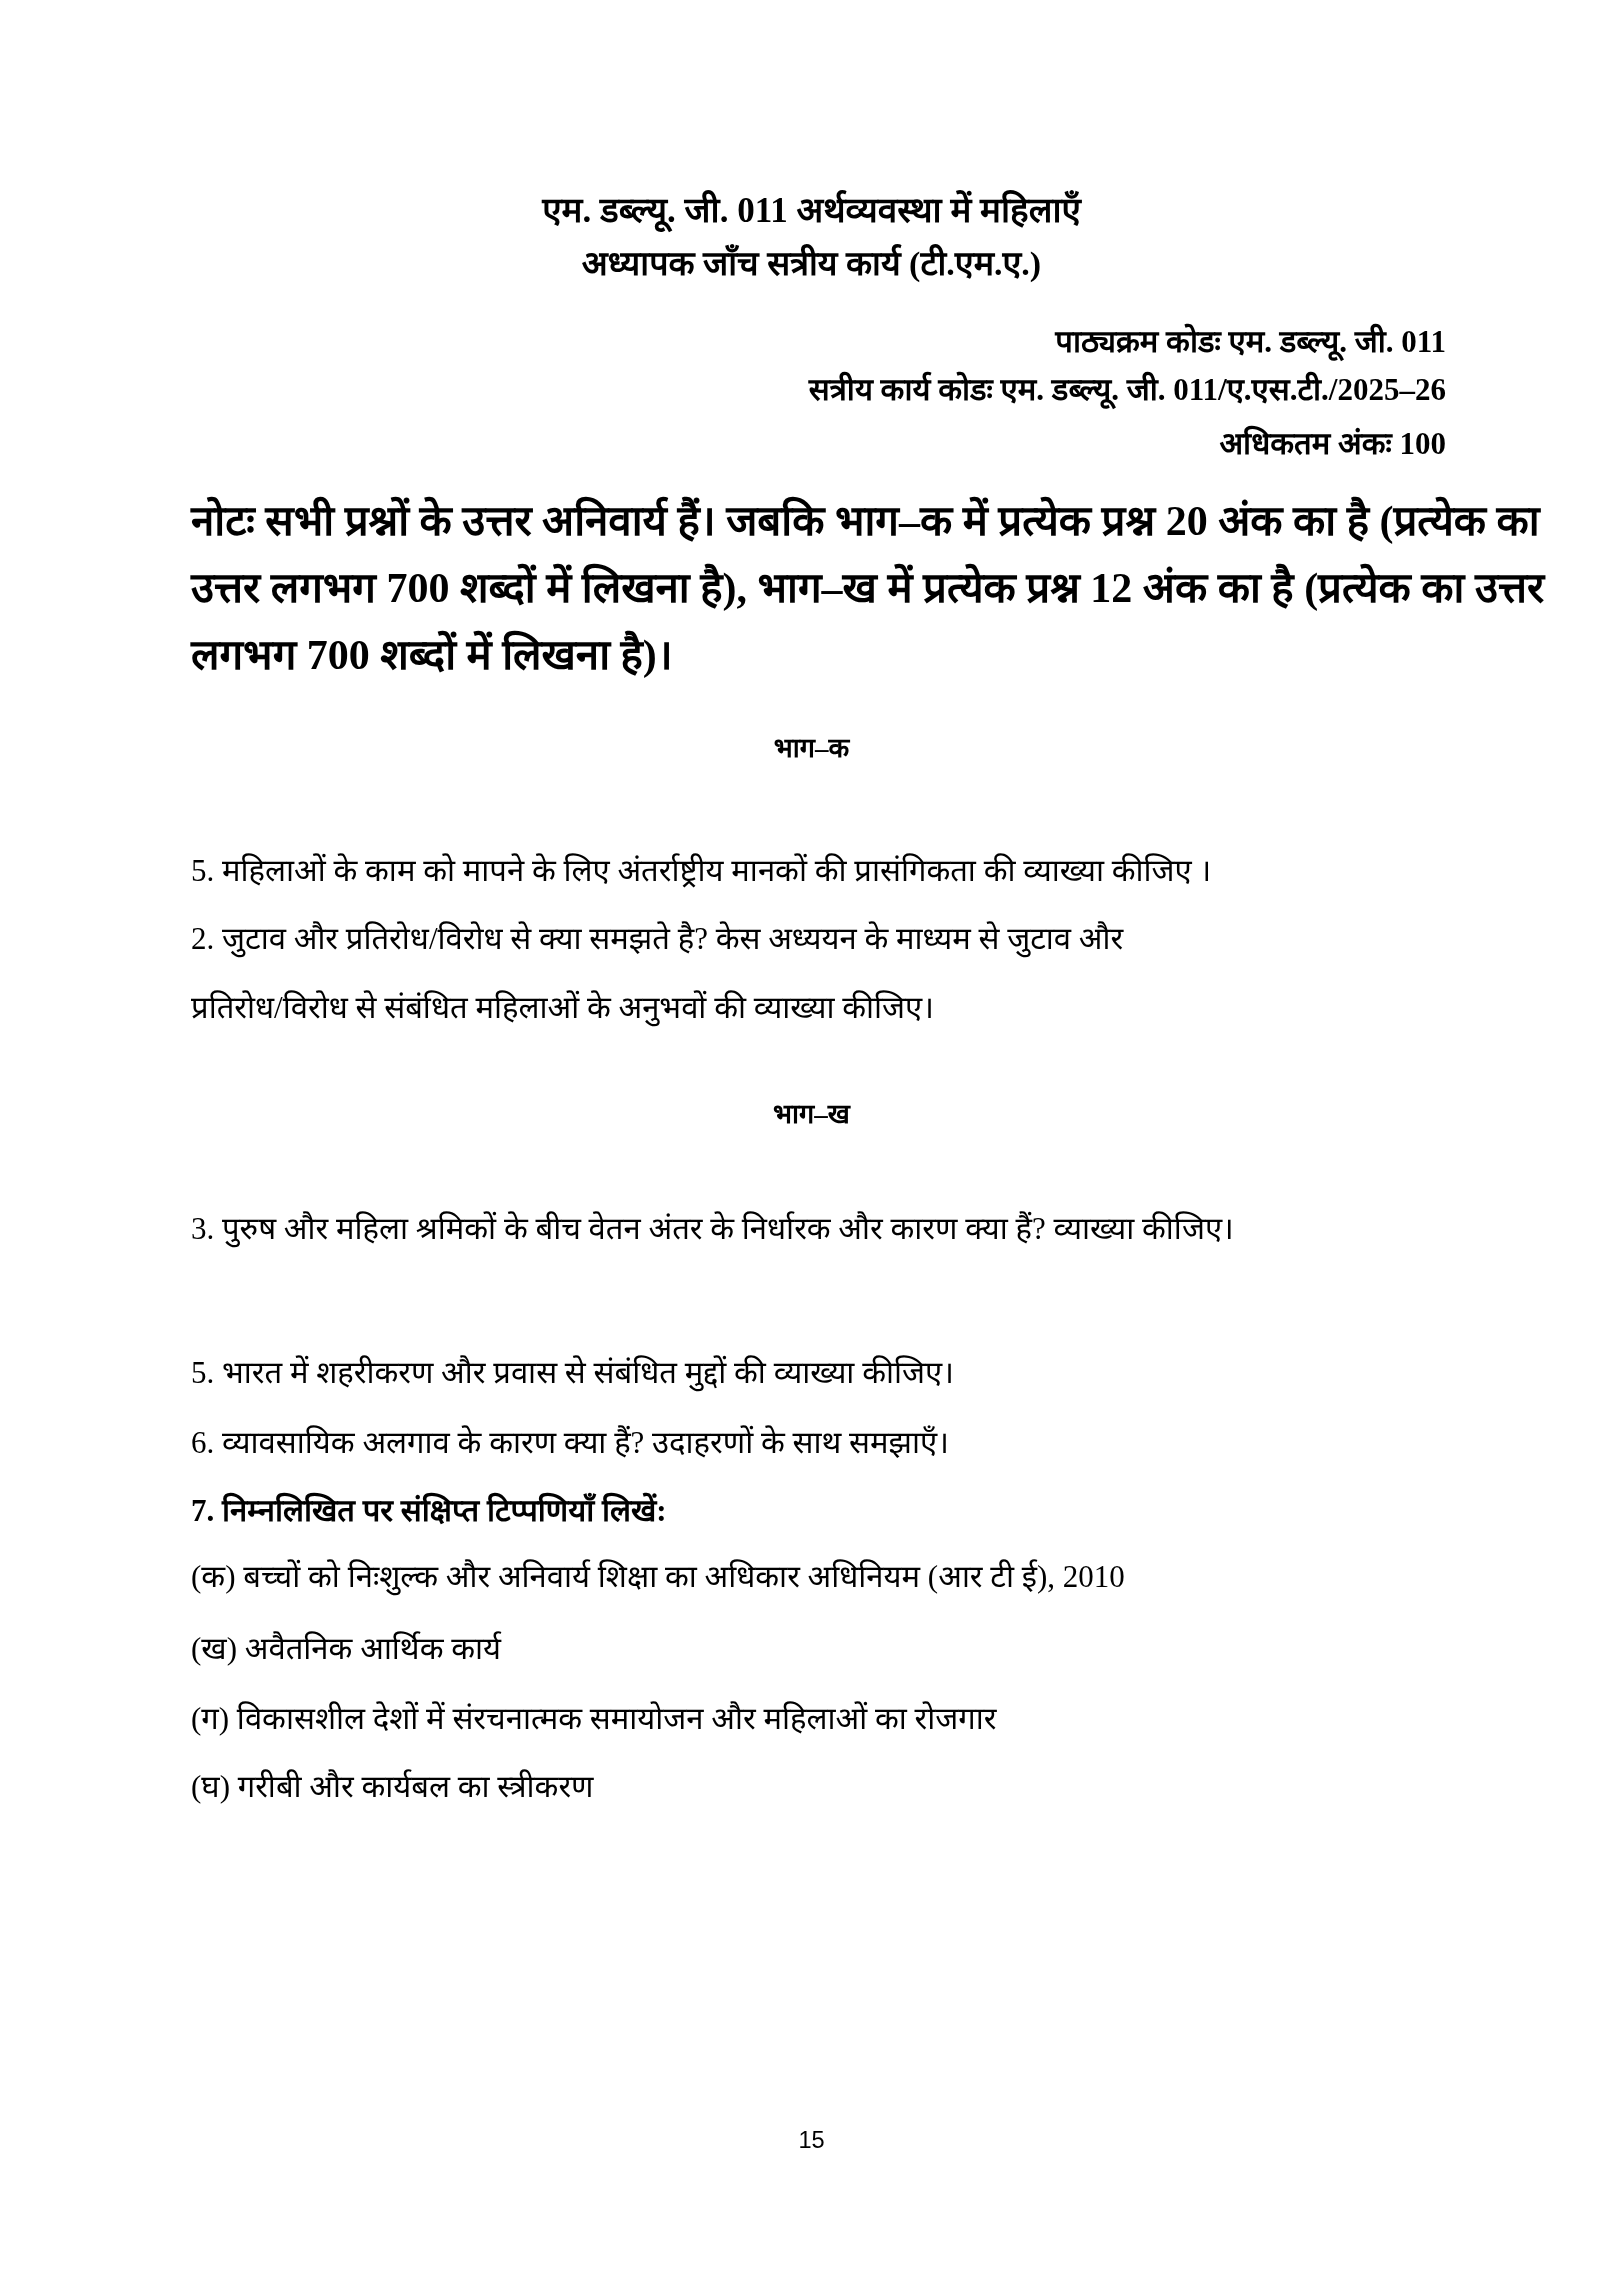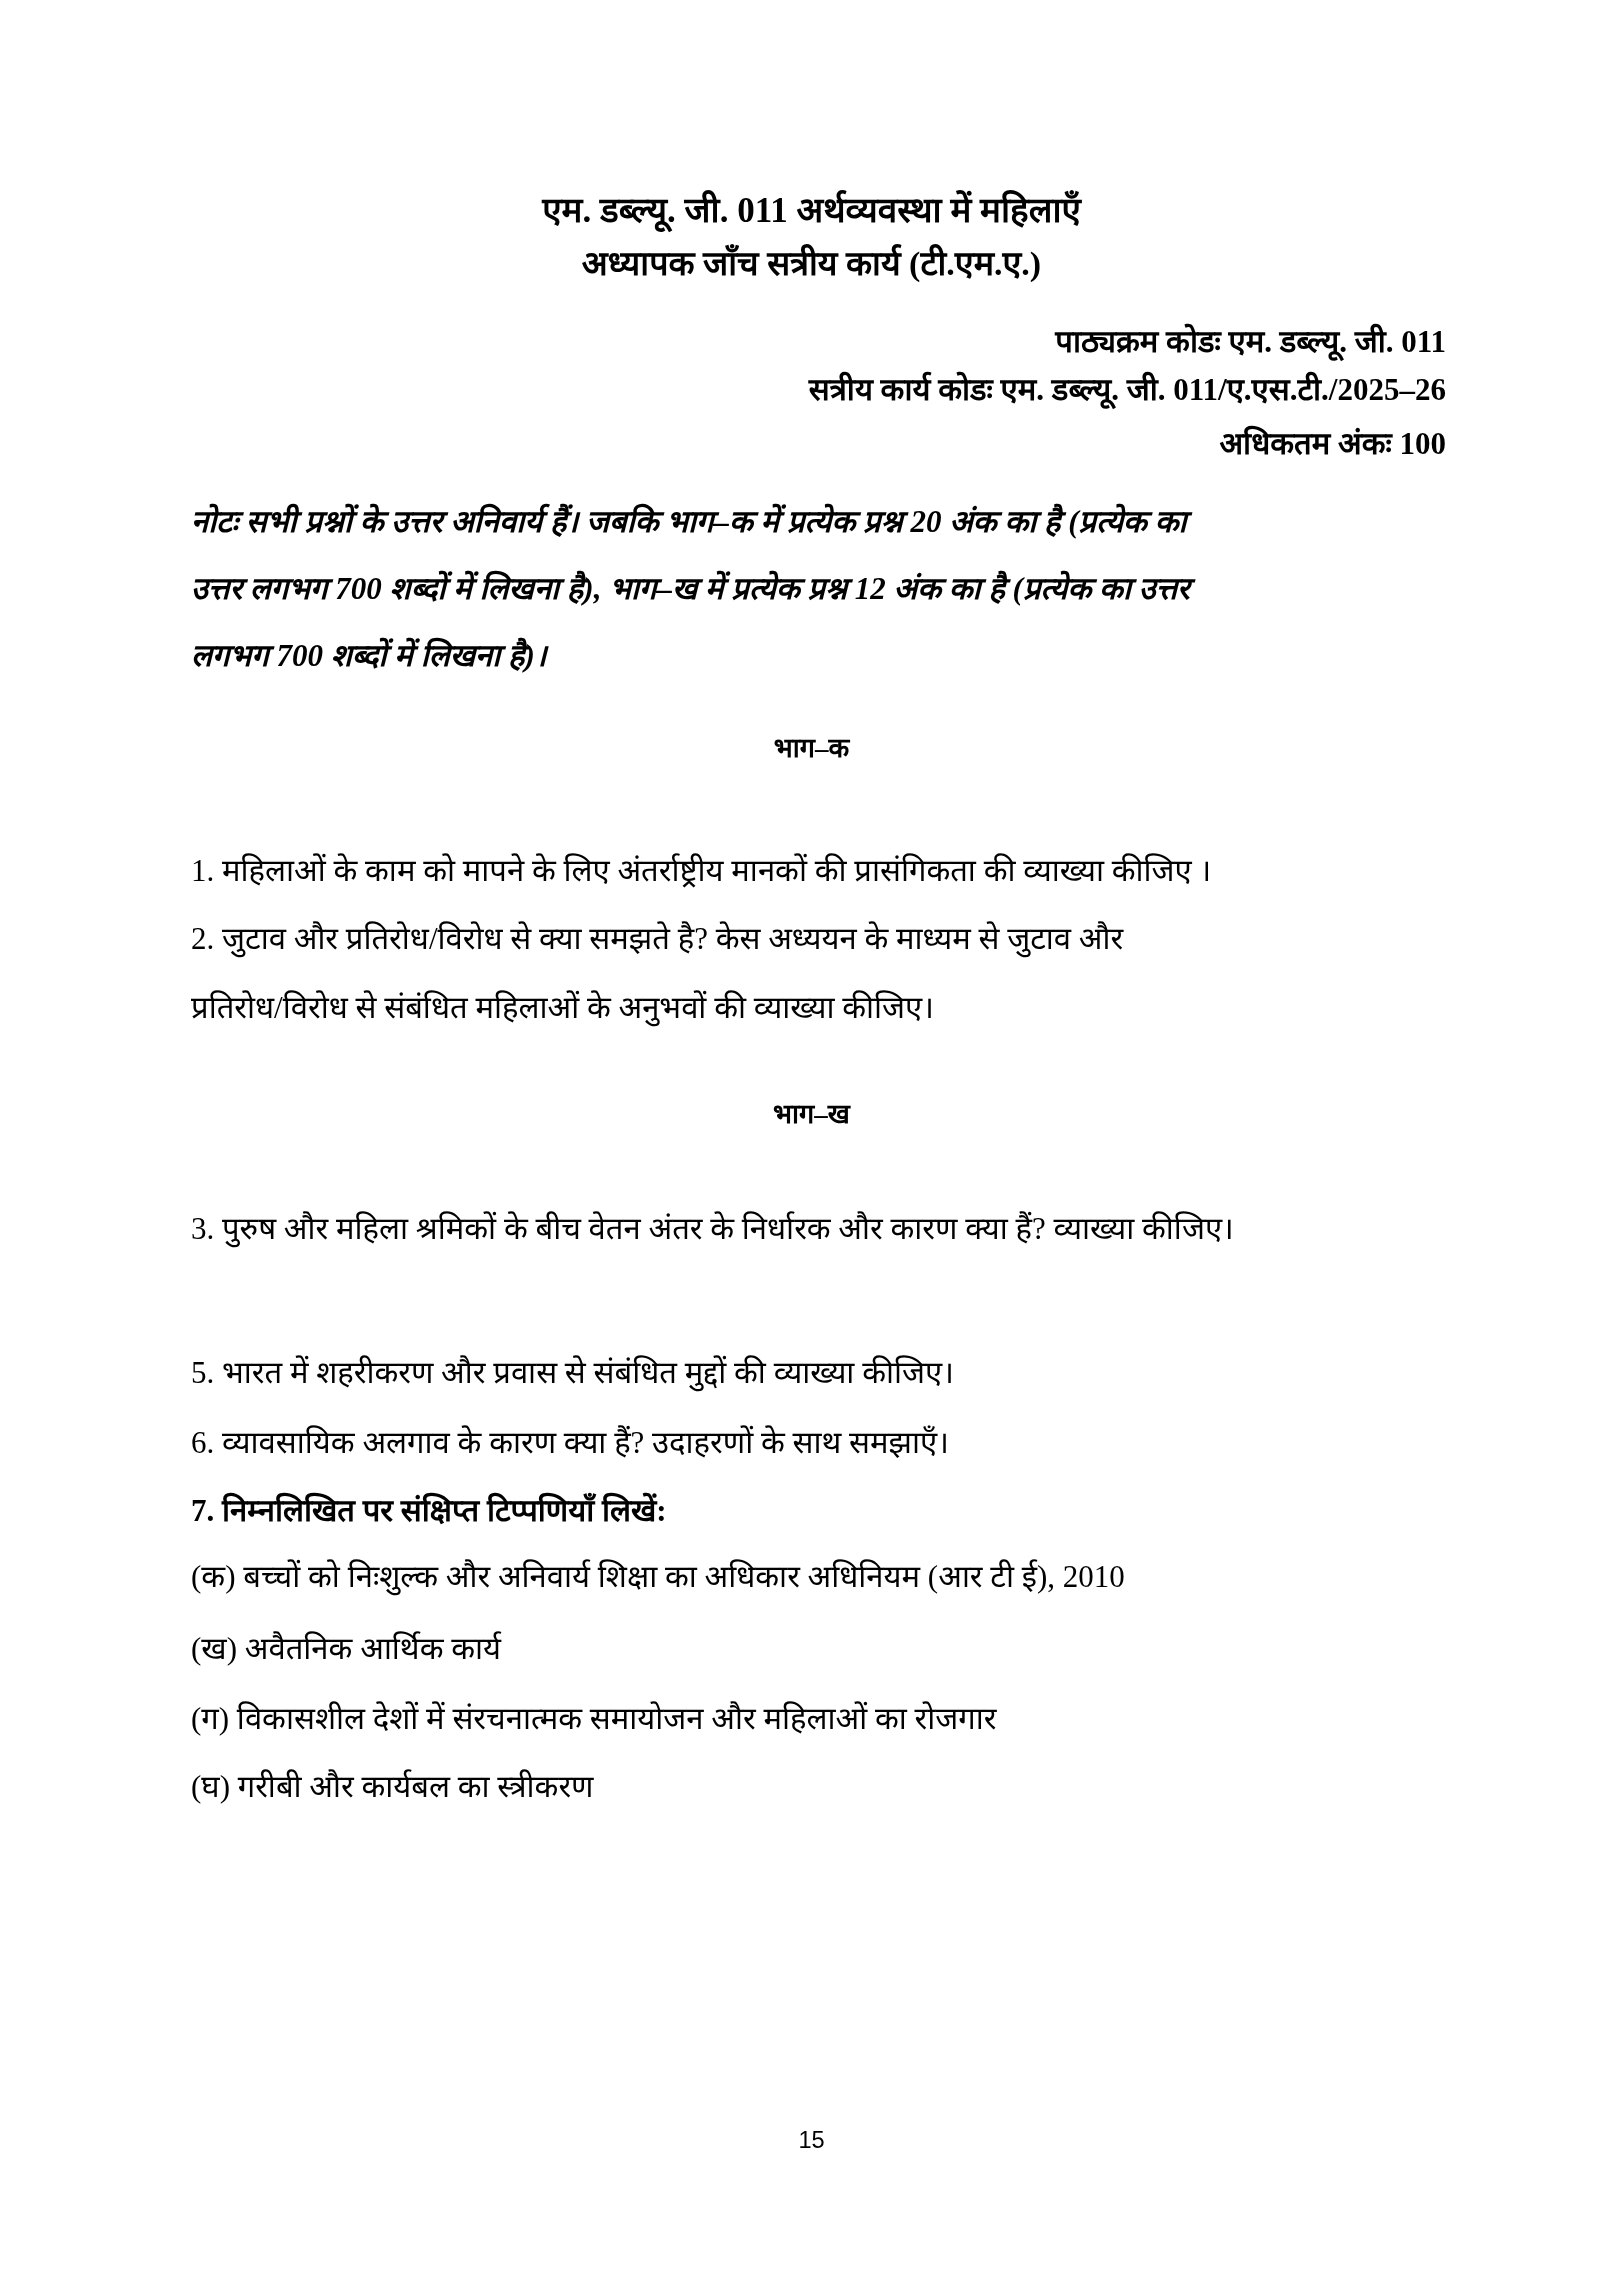--- a/index.html
+++ b/index.html
@@ -50,24 +50,23 @@
     text-align: center;
   }
   .code1 { top: 322px; }
   .code2 { top: 370px; }
   .code3 { top: 424px; }
   .note {
     position: absolute;
     top: 488px;
     left: 191px;
     width: 1263px;
-    font-size: 31px;
+    font-size: 42px;
     font-weight: 700;
     line-height: 67px;
-    font-style: italic;
   }
   .note > div { white-space: nowrap; }
   .section-heading {
     position: absolute;
     font-size: 27px;
   }
   .secA { top: 728px; }
   .secB { top: 1094px; }
   .q1  { top: 851px; }
   .q2a { top: 919px; }
@@ -105,21 +104,21 @@
   <div class="line right bold code3">अधिकतम अंकः 100</div>
 
   <div class="note">
     <div>नोटः सभी प्रश्नों के उत्तर अनिवार्य हैं। जबकि भाग–क में प्रत्येक प्रश्न 20 अंक का है (प्रत्येक का</div>
     <div>उत्तर लगभग 700 शब्दों में लिखना है), भाग–ख में प्रत्येक प्रश्न 12 अंक का है (प्रत्येक का उत्तर</div>
     <div>लगभग 700 शब्दों में  लिखना है)।</div>
   </div>
 
   <div class="section-heading center bold secA">भाग–क</div>
 
-  <div class="line q1">1. महिलाओं के काम को मापने के लिए अंतर्राष्ट्रीय मानकों की प्रासंगिकता की व्याख्या कीजिए ।</div>
+  <div class="line q1">5. महिलाओं के काम को मापने के लिए अंतर्राष्ट्रीय मानकों की प्रासंगिकता की व्याख्या कीजिए ।</div>
   <div class="line q2a">2. जुटाव और प्रतिरोध/विरोध से क्या समझते है? केस अध्ययन के माध्यम से जुटाव और</div>
   <div class="line q2b">प्रतिरोध/विरोध से संबंधित महिलाओं के अनुभवों की व्याख्या कीजिए।</div>
 
   <div class="section-heading center bold secB">भाग–ख</div>
 
   <div class="line q3">3. पुरुष और महिला श्रमिकों के बीच वेतन अंतर के निर्धारक और कारण क्या हैं? व्याख्या कीजिए।</div>
   <div class="line q5">5. भारत में शहरीकरण और प्रवास से संबंधित मुद्दों की व्याख्या कीजिए।</div>
   <div class="line q6">6. व्यावसायिक अलगाव के कारण क्या हैं? उदाहरणों के साथ समझाएँ।</div>
 
   <div class="line bold q7">7. निम्नलिखित पर संक्षिप्त टिप्पणियाँ लिखें:</div>

